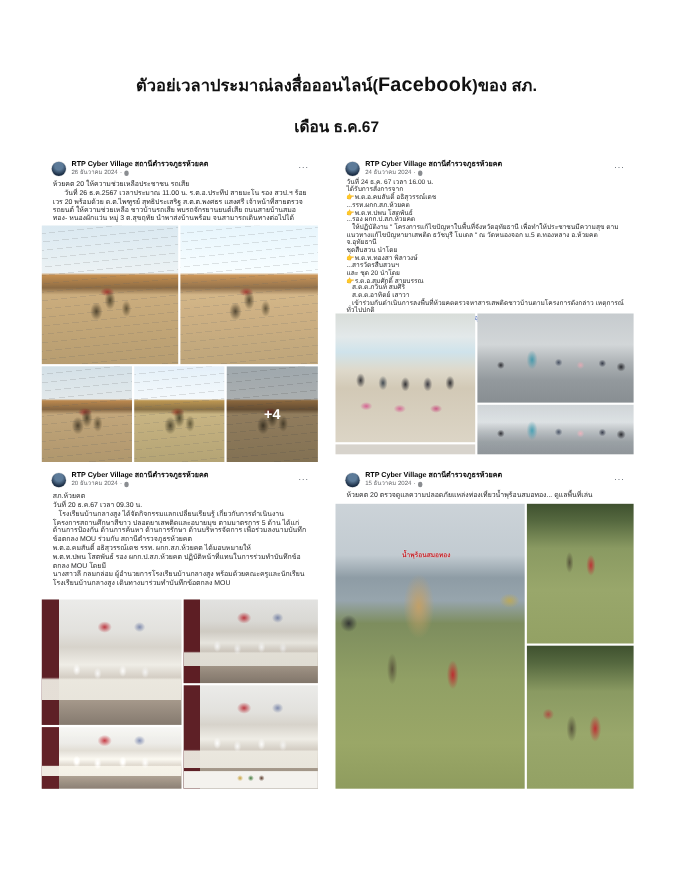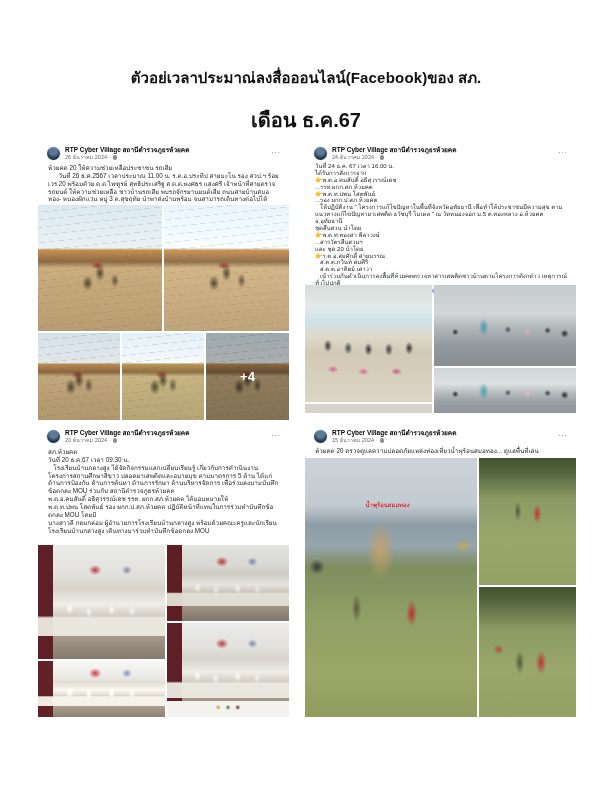--- a/index.html
+++ b/index.html
@@ -6,24 +6,24 @@
   body{
     width:612px;height:792px;position:relative;background:#ffffff;
     font-family:"Liberation Sans","DejaVu Sans",sans-serif;
     -webkit-font-smoothing:antialiased;overflow:hidden;
   }
   
   .doc-title{
     position:absolute;top:66px;left:0;width:612px;text-align:center;
     font-weight:bold;font-size:15px;color:#111;
   }
-  .doc-title .brand{font-size:15px;letter-spacing:.2px;margin-top:30px;}
+  .doc-title .brand{font-size:18px;letter-spacing:.2px;margin-top:30px;}
   .doc-subtitle{
     position:absolute;top:104px;left:0;width:612px;text-align:center;
-    font-weight:bold;font-size:20px;color:#111;
+    font-weight:bold;font-size:14px;color:#111;
   }
   
   .post{position:absolute;background:#fff;}
   .phead{position:absolute;top:5px;left:9px;right:8px;height:18px;}
   .avatar{
     position:absolute;left:0;top:1px;width:13px;height:13px;border-radius:50%;
     background:radial-gradient(circle at 50% 30%,#5d7b99 0 32%,#1c2e45 72%);
     box-shadow:0 0 0 .5px rgba(0,0,0,.15);
   }
   .pmeta{position:absolute;left:18px;top:0;}

